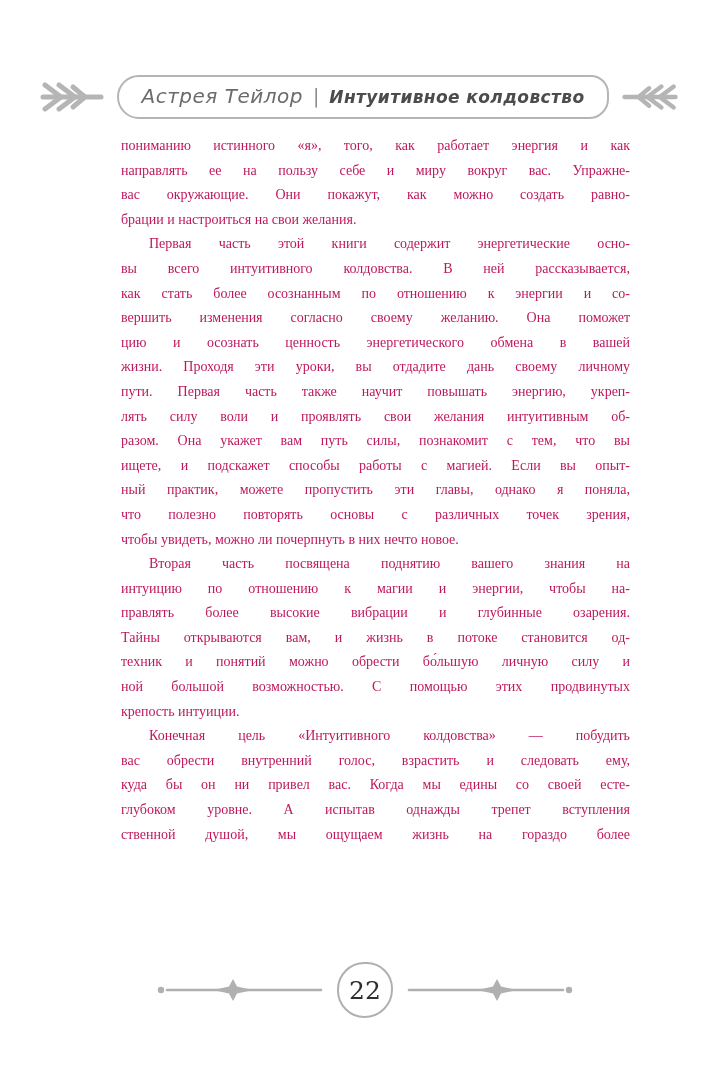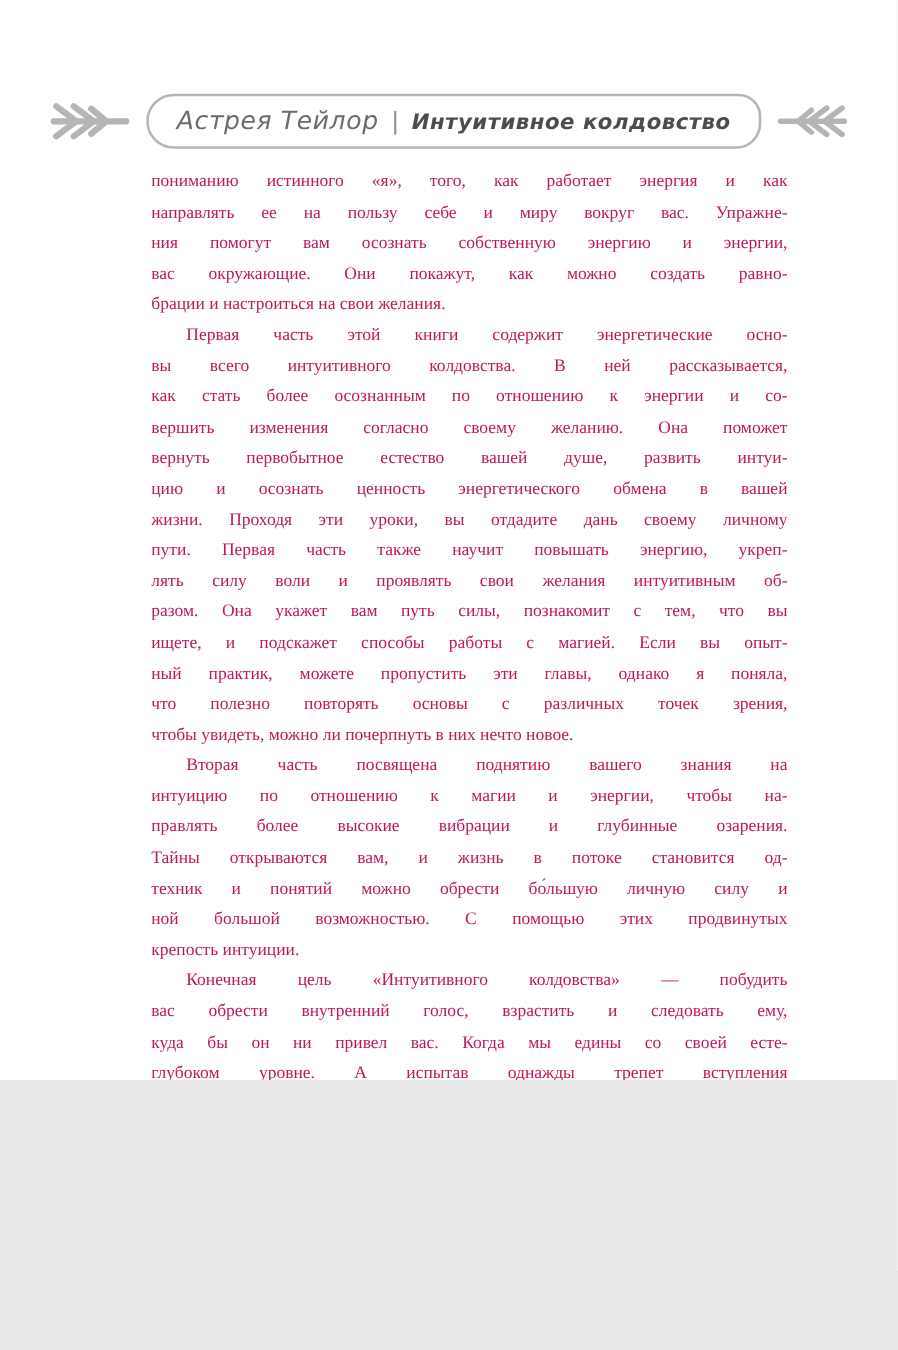--- a/index.html
+++ b/index.html
@@ -1,21 +1,21 @@
 <!DOCTYPE html>
 <html><head>
 <meta charset="utf-8">
 <style>
   html, body { margin: 0; padding: 0; }
   body { background: #e8e8e8; font-family: "Liberation Sans", sans-serif; }
 
   .page {
     position: relative;
     width: 718px;
-    height: 864px;
+    height: 1080px;
     margin: 0 auto;
     background: #ffffff;
     overflow: hidden;
   }
 
   
   .running-head {
     position: absolute;
     top: 72px; left: 0; right: 0;
     height: 50px;
@@ -133,30 +133,28 @@
         <path d="M20 8 L36 20 L20 32"></path>
         <path d="M34 10 L46 20 L34 30"></path>
       </g>
     </svg>
   </div>
 
   <div class="body-text">
       <div class="para">
         <div class="line">пониманию истинного «я», того, как работает энергия и как</div>
         <div class="line">направлять ее на пользу себе и миру вокруг вас. Упражне-</div>
-        <div class="line">ния помогут вам осознать собственную энергию и энергии,</div>
         <div class="line">вас окружающие. Они покажут, как можно создать равно-</div>
         <div class="line last">брации и настроиться на свои желания.</div>
       </div>
       <div class="para indent">
         <div class="line">Первая часть этой книги содержит энергетические осно-</div>
         <div class="line">вы всего интуитивного колдовства. В ней рассказывается,</div>
         <div class="line">как стать более осознанным по отношению к энергии и со-</div>
         <div class="line">вершить изменения согласно своему желанию. Она поможет</div>
-        <div class="line">вернуть первобытное естество вашей душе, развить интуи-</div>
         <div class="line">цию и осознать ценность энергетического обмена в вашей</div>
         <div class="line">жизни. Проходя эти уроки, вы отдадите дань своему личному</div>
         <div class="line">пути. Первая часть также научит повышать энергию, укреп-</div>
         <div class="line">лять силу воли и проявлять свои желания интуитивным об-</div>
         <div class="line">разом. Она укажет вам путь силы, познакомит с тем, что вы</div>
         <div class="line">ищете, и подскажет способы работы с магией. Если вы опыт-</div>
         <div class="line">ный практик, можете пропустить эти главы, однако я поняла,</div>
         <div class="line">что полезно повторять основы с различных точек зрения,</div>
         <div class="line last">чтобы увидеть, можно ли почерпнуть в них нечто новое.</div>
       </div>

